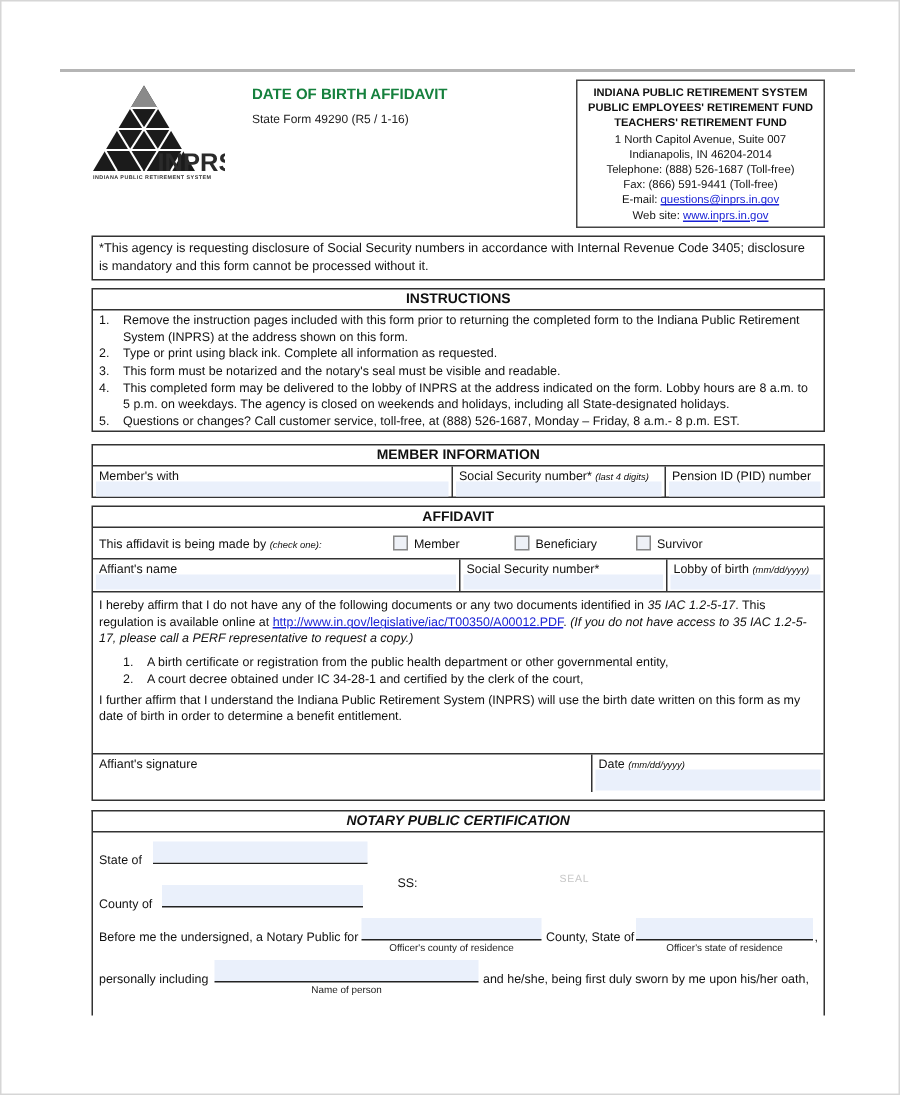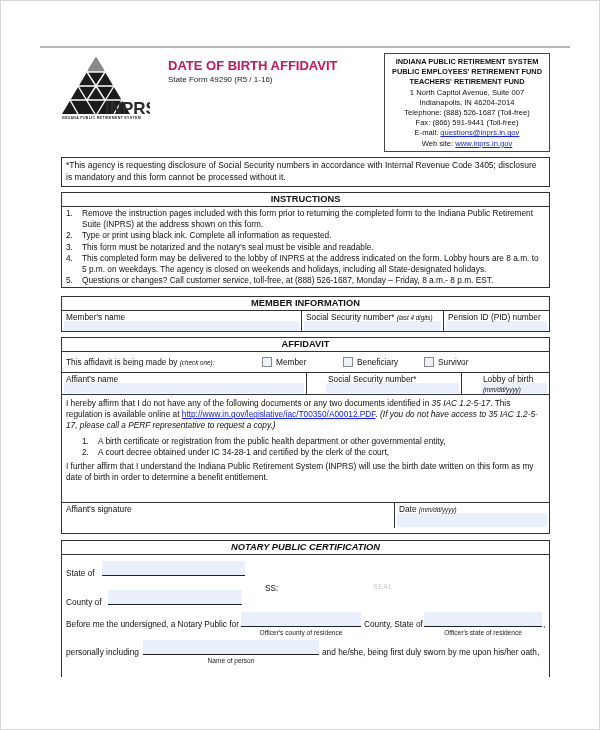--- a/index.html
+++ b/index.html
@@ -17,21 +17,21 @@
     position: absolute; left: 40px; top: 46px; width: 530px; height: 2px;
     background: #b5b5b5;
   }
   .logo { position: absolute; left: 58px; top: 56px; width: 92px; height: 70px; }
   .logo svg { display: block; }
   .logo-caption {
     position: absolute; left: 62px; top: 116px; font-size: 3.6px; letter-spacing: 0.3px;
     color: #333; white-space: nowrap; font-weight: bold;
   }
   .title {
-    position: absolute; left: 168px; top: 58px; font-size: 13px; font-weight: bold; color: #be185d;
+    position: absolute; left: 168px; top: 58px; font-size: 10px; font-weight: bold; color: #15803d;
   }
   .form-no {
     position: absolute; left: 168px; top: 75px; font-size: 8px; color: #222;
   }
   .addr-box {
     position: absolute; left: 384px; top: 53px; width: 166px; height: 99px;
     border: 1px solid #444;
     text-align: center; font-size: 7.6px; line-height: 10.2px; padding-top: 3px; color: #111;
   }
   .addr-box .b { font-weight: bold; font-size: 7.4px; }
@@ -63,21 +63,21 @@
   .cell i { font-size: 6.3px; }
 
   .affidavit { top: 337px; height: 218px; }
   .check-row {
     height: 21px; display: flex; align-items: center; font-size: 8.3px; padding-left: 4px;
     border-bottom: 1px solid #333;
   }
   .check-row i { font-size: 6.3px; }
   .check { display: flex; align-items: center; position: absolute; }
   .checkbox { width: 10px; height: 10px; border: 1px solid #888; background: #eef1f7; margin-right: 4px; }
-  .aff-fields { height: 22px; border-bottom: 1px solid #333; gap: 17px; }
+  .aff-fields { height: 22px; border-bottom: 1px solid #333; }
   .affirm { padding: 3px 4px 0 4px; font-size: 8.3px; line-height: 11.2px; }
   .affirm a { color: #1a22d6; text-decoration: underline; }
   .affirm ol { list-style: none; margin: 4px 0 3px 16px; }
   .affirm ol li { display: flex; }
   .affirm ol li .num { width: 16px; flex: none; }
   .affirm-bottom { border-bottom: 1px solid #333; height: 34px; }
   .sig-row { display: flex; height: 25px; }
 
   .notary {
     position: absolute; left: 61px; top: 540px; width: 489px; height: 137px;
@@ -131,21 +131,21 @@
   <div><span>Web site: </span><a>www.inprs.in.gov</a></div>
 </div>
 
 <div class="box notice">*This agency is requesting disclosure of Social Security numbers in accordance with Internal Revenue Code 3405; disclosure is mandatory and this form cannot be processed without it.</div>
 
 <div class="box instructions">
   <div class="section-head">INSTRUCTIONS</div>
   <ol>
     <li>
         <span class="num">1.</span>
-        <span>Remove the instruction pages included with this form prior to returning the completed form to the Indiana Public Retirement Suite (INPRS) at the address shown on this form.</span>
+        <span>Remove the instruction pages included with this form prior to returning the completed form to the Indiana Public Retirement System (INPRS) at the address shown on this form.</span>
       </li>
     <li>
         <span class="num">2.</span>
         <span>Type or print using black ink. Complete all information as requested.</span>
       </li>
     <li>
         <span class="num">3.</span>
         <span>This form must be notarized and the notary's seal must be visible and readable.</span>
       </li>
     <li>
@@ -156,21 +156,21 @@
         <span class="num">5.</span>
         <span>Questions or changes? Call customer service, toll-free, at (888) 526-1687, Monday – Friday, 8 a.m.- 8 p.m. EST.</span>
       </li>
   </ol>
 </div>
 
 <div class="box member">
   <div class="section-head">MEMBER INFORMATION</div>
   <div class="row">
     <div class="cell" style="width:240px">
-      <div class="fill"></div><span class="lbl">Member's name</span>
+      <div class="fill"></div><span class="lbl">Member's with</span>
     </div>
     <div class="cell" style="width:142px">
       <div class="fill"></div><span class="lbl"><span>Social Security number* </span><i>(last 4 digits)</i></span>
     </div>
     <div class="cell" style="flex:1">
       <div class="fill"></div><span class="lbl">Pension ID (PID) number</span>
     </div>
   </div>
 </div>
 

